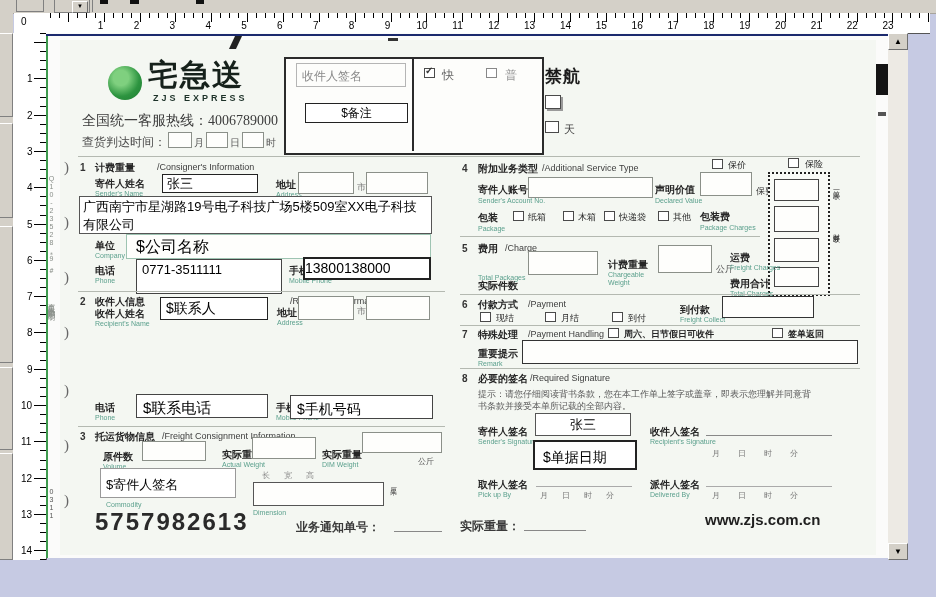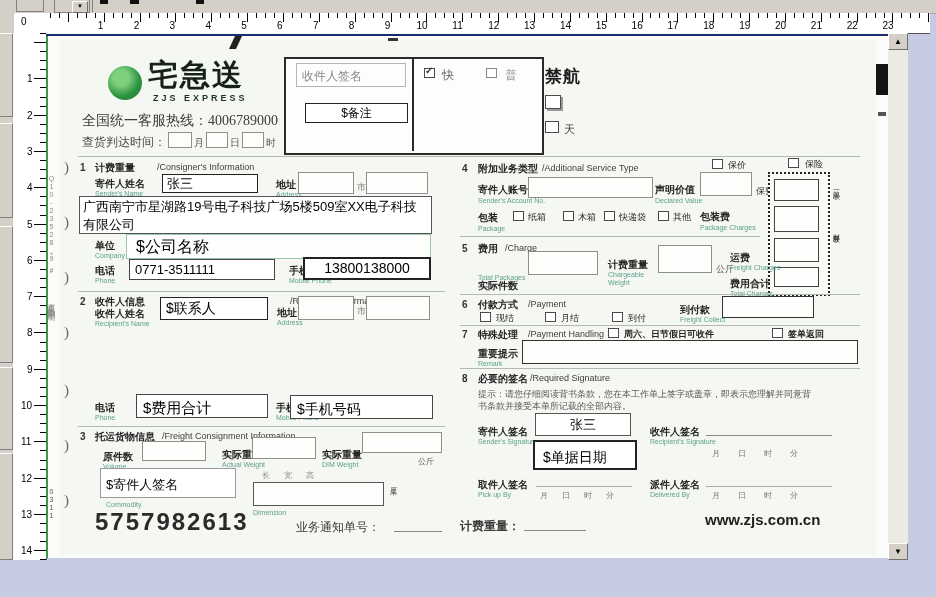--- a/index.html
+++ b/index.html
@@ -329,42 +329,42 @@
     <div class="abs pbox" style="left:298px;top:172px;width:56px;height:22px"></div>
     <div class="abs" style="left:357px;top:181px;font-size:9px;color:#777">市</div>
     <div class="abs pbox" style="left:366px;top:172px;width:62px;height:22px"></div>
     <div class="abs ovl" style="left:79px;top:196px;width:353px;height:38px;font-size:13px;line-height:18px;padding:1px 3px;border-color:#555;pointer-events:auto">广西南宁市星湖路19号电子科技广场5楼509室XX电子科技有限公司</div>
     <div class="abs lbl" style="left:95px;top:240px">单位</div>
     <div class="abs sub" style="left:95px;top:252px">Company</div>
     <div class="abs pbox" style="left:126px;top:234px;width:305px;height:25px;border-color:#9ec4b2"></div>
     <div class="abs" style="left:136px;top:237px;font-size:16px;color:#000;pointer-events:auto">$公司名称</div>
     <div class="abs lbl" style="left:95px;top:265px">电话</div>
     <div class="abs sub" style="left:95px;top:277px">Phone</div>
-    <div class="abs ovl" style="left:129px;top:259px;width:146px;height:21px;font-size:13px;line-height:19px;padding-left:5px;border-color:#444;pointer-events:auto">0771-3511111</div>
+    <div class="abs ovl" style="left:136px;top:259px;width:146px;height:35px;font-size:13px;line-height:19px;padding-left:5px;border-color:#444;pointer-events:auto">0771-3511111</div>
     <div class="abs lbl" style="left:289px;top:265px">手机</div>
     <div class="abs sub" style="left:289px;top:277px">Mobile Phone</div>
-    <div class="abs ovl" style="left:303px;top:257px;width:128px;height:23px;border-width:2px;font-size:14px;line-height:19px;text-align:center;pointer-events:auto">13800138000</div>
+    <div class="abs ovl" style="left:303px;top:257px;width:128px;height:23px;border-width:2px;font-size:14px;line-height:19px;pointer-events:auto">13800138000</div>
 
     <div class="abs sep" style="left:78px;top:291px;width:367px"></div>
 
     <div class="abs snum" style="left:80px;top:297px">2</div>
     <div class="abs lbl" style="left:95px;top:296px">收件人信息</div>
     <div class="abs ste" style="left:290px;top:297px">/Recipient's Information</div>
     <div class="abs lbl" style="left:95px;top:308px">收件人姓名</div>
     <div class="abs sub" style="left:95px;top:320px">Recipient's Name</div>
     <div class="abs ovl" style="left:160px;top:297px;width:108px;height:23px;font-size:14px;line-height:20px;padding-left:5px;pointer-events:auto">$联系人</div>
     <div class="abs lbl" style="left:277px;top:307px">地址</div>
     <div class="abs sub" style="left:277px;top:319px">Address</div>
     <div class="abs pbox" style="left:298px;top:296px;width:56px;height:24px"></div>
     <div class="abs" style="left:357px;top:305px;font-size:9px;color:#777">市</div>
     <div class="abs pbox" style="left:366px;top:296px;width:64px;height:24px"></div>
     <div class="abs lbl" style="left:95px;top:402px">电话</div>
     <div class="abs sub" style="left:95px;top:414px">Phone</div>
     <div class="abs ovl" style="left:136px;top:394px;width:132px;height:24px;border-color:#444;pointer-events:auto">
-      <span style="position:absolute;left:6px;top:4px;font-size:15px">$费用合计</span>
+      <span style="position:absolute;left:6px;top:4px;font-size:15px">$联系电话</span>
     </div>
     <div class="abs lbl" style="left:276px;top:402px">手机</div>
     <div class="abs sub" style="left:276px;top:414px">Mobile Phone</div>
     <div class="abs ovl" style="left:290px;top:395px;width:143px;height:24px;border-color:#444;pointer-events:auto">
       <span style="position:absolute;left:6px;top:5px;font-size:14px">$手机号码</span>
     </div>
 
     <div class="abs sep" style="left:78px;top:426px;width:367px"></div>
 
     <div class="abs snum" style="left:80px;top:432px">3</div>
@@ -384,21 +384,21 @@
     <div class="abs" style="left:284px;top:470px;font-size:8px;color:#888">宽</div>
     <div class="abs" style="left:306px;top:470px;font-size:8px;color:#888">高</div>
     <div class="abs ovl" style="left:100px;top:468px;width:136px;height:30px;border-color:#999;pointer-events:auto">
       <span style="position:absolute;left:5px;top:8px;font-size:13px">$寄件人签名</span>
     </div>
     <div class="abs sub" style="left:106px;top:501px">Commodity</div>
     <div class="abs pbox" style="left:253px;top:482px;width:131px;height:24px;border-color:#555"></div>
     <div class="abs vtext" style="left:390px;top:482px;height:22px;color:#555">厘米</div>
     <div class="abs sub" style="left:253px;top:509px">Dimension</div>
     <div class="abs" style="left:95px;top:510px;font:bold 24px/1 'Liberation Sans',sans-serif;color:#2a2a2a;letter-spacing:2px">5757982613</div>
-    <div class="abs serif" style="left:296px;top:519px;font-size:12px;font-weight:normal;color:#3a3a3a">业务通知单号：</div>
+    <div class="abs serif" style="left:296px;top:519px;font-size:12px;font-weight:bold;color:#3a3a3a">业务通知单号：</div>
     <div class="abs" style="left:394px;top:531px;width:48px;height:1px;background:#888"></div>
 
     <div class="abs snum" style="left:462px;top:164px">4</div>
     <div class="abs lbl" style="left:478px;top:163px">附加业务类型</div>
     <div class="abs ste" style="left:542px;top:164px">/Additional Service Type</div>
     <span class="cb abs" style="left:712px;top:159px"></span>
     <div class="abs lbl" style="left:728px;top:160px;font-weight:normal;font-size:9px">保价</div>
     <span class="cb abs" style="left:788px;top:158px"></span>
     <div class="abs lbl" style="left:805px;top:159px;font-weight:normal;font-size:9px">保险</div>
     <div class="abs lbl" style="left:478px;top:184px">寄件人账号</div>
@@ -496,18 +496,18 @@
 
     <div class="abs lbl" style="left:478px;top:479px">取件人签名</div>
     <div class="abs sub" style="left:478px;top:491px">Pick up By</div>
     <div class="abs" style="left:536px;top:486px;width:96px;height:1px;background:#aaa"></div>
     <div class="abs tu" style="left:540px;top:492px;letter-spacing:14px"><span>月</span><span>日</span><span>时</span><span>分</span></div>
     <div class="abs lbl" style="left:650px;top:479px">派件人签名</div>
     <div class="abs sub" style="left:650px;top:491px">Delivered By</div>
     <div class="abs" style="left:706px;top:486px;width:126px;height:1px;background:#aaa"></div>
     <div class="abs tu" style="left:712px;top:492px"><span>月</span><span>日</span><span>时</span><span>分</span></div>
 
-    <div class="abs serif" style="left:460px;top:518px;font-size:12px;font-weight:bold;color:#3a3a3a">计费重量：</div>
+    <div class="abs serif" style="left:460px;top:518px;font-size:12px;font-weight:bold;color:#3a3a3a">实际重量：</div>
     <div class="abs" style="left:524px;top:530px;width:62px;height:1px;background:#888"></div>
     <div class="abs" style="left:705px;top:512px;font:bold 15px/1 'Liberation Sans',sans-serif;color:#1f1f1f">www.zjs.com.cn</div>
   </div>
 
 </div>
 
 </body></html>

